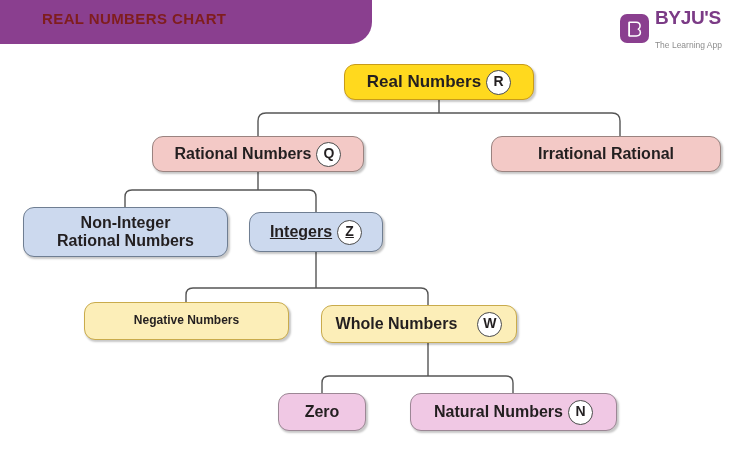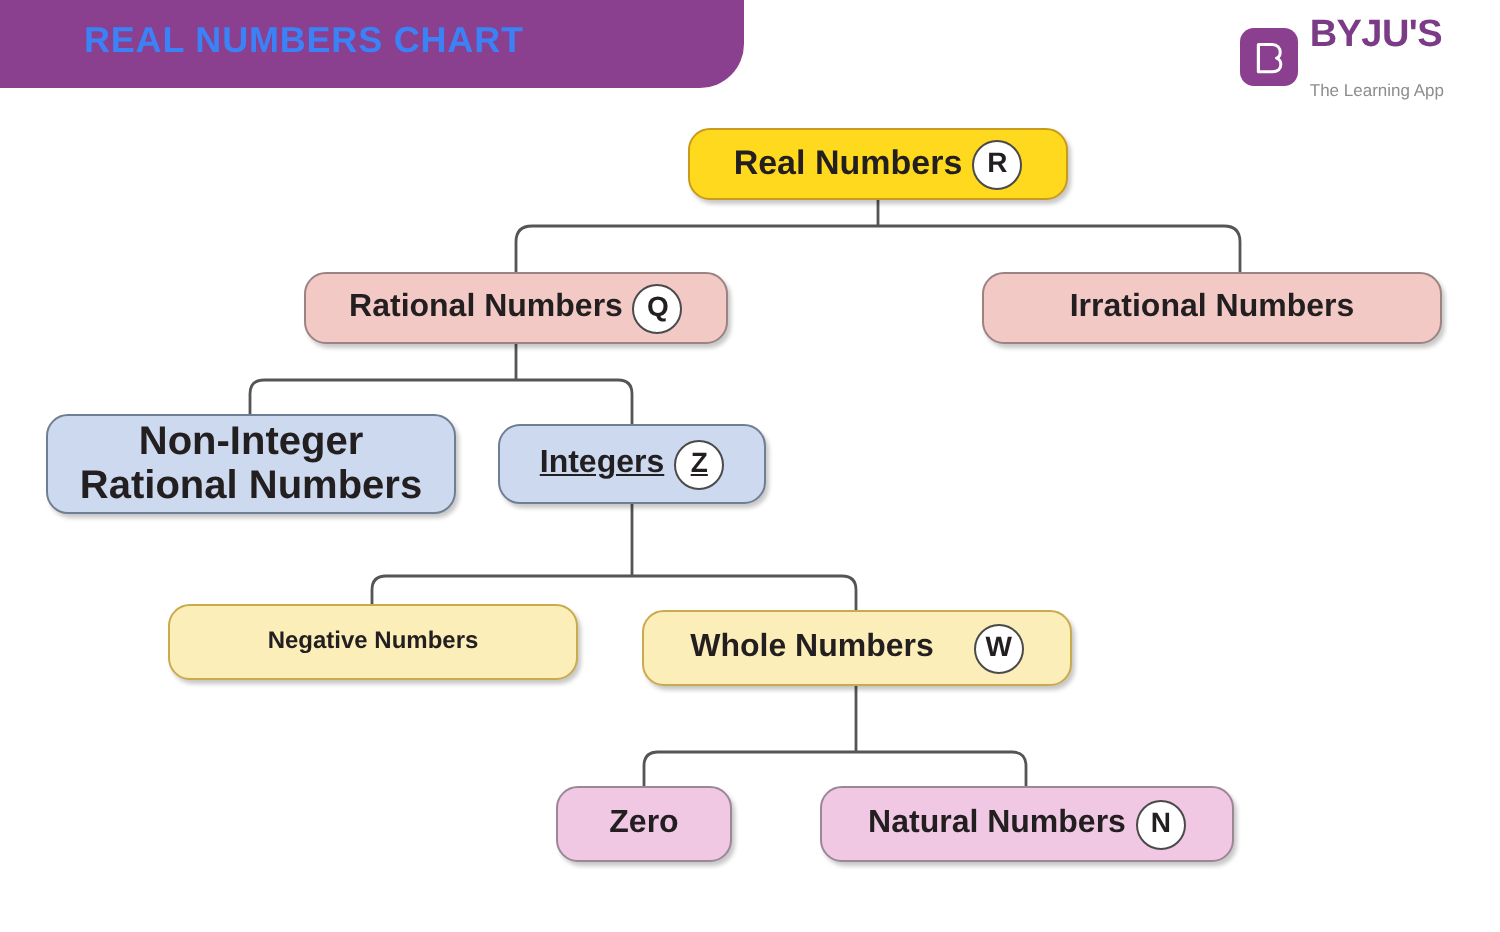--- a/index.html
+++ b/index.html
@@ -26,22 +26,22 @@
     width: 392px;
     height: 44px;
     background: #8a3f8f;
     border-bottom-right-radius: 22px;
     border-top-right-radius: 0;
   }
   .banner-title {
     position: absolute;
     left: 42px;
     top: 10px;
-    color: #3b82f6;
-    font-size: 18px;
+    color: #7f1d1d;
+    font-size: 15px;
     font-weight: bold;
     letter-spacing: 0.4px;
     font-family: "Liberation Sans", sans-serif;
     white-space: nowrap;
   }
 
   
   .logo {
     position: absolute;
     right: 28px;
@@ -145,24 +145,24 @@
   .t-yellow  { background: #ffd91e; border-color: #c89b1a; }
   .t-pink    { background: #f3c9c6; border-color: #9a8380; }
   .t-blue    { background: #ccd9ee; border-color: #6f7e92; }
   .t-cream   { background: #fceeb8; border-color: #c9ab4c; }
   .t-violet  { background: #f0c8e4; border-color: #9c8795; }
 
   
   #n-real        { left: 344px; top: 64px;  width: 190px; height: 36px; font-size: 17px; }
   #n-rational    { left: 152px; top: 136px; width: 212px; height: 36px; font-size: 16px; }
   #n-irrational  { left: 491px; top: 136px; width: 230px; height: 36px; font-size: 16px; }
-  #n-noninteger  { left: 23px;  top: 207px; width: 205px; height: 50px; font-size: 20px; }
+  #n-noninteger  { left: 23px;  top: 207px; width: 205px; height: 50px; font-size: 16px; }
   #n-integers    { left: 249px; top: 212px; width: 134px; height: 40px; font-size: 16px; text-decoration: underline; }
   #n-negative    { left: 84px;  top: 302px; width: 205px; height: 38px; font-size: 12px; }
-  #n-whole       { left: 321px; top: 305px; width: 215px; height: 38px; font-size: 16px; }
+  #n-whole       { left: 321px; top: 305px; width: 196px; height: 38px; font-size: 16px; }
   #n-zero        { left: 278px; top: 393px; width: 88px;  height: 38px; font-size: 16px; }
   #n-natural     { left: 410px; top: 393px; width: 207px; height: 38px; font-size: 16px; }
 
   #n-whole .inner { gap: 20px; }
 </style>
 </head>
 <body>
 
 <div id="page">
 
@@ -208,21 +208,21 @@
 
   <div id="n-rational" class="node t-pink">
     <span class="inner">
       <span class="label">Rational Numbers</span>
       <span class="badge">Q</span>
     </span>
   </div>
 
   <div id="n-irrational" class="node t-pink">
     <span class="inner">
-      <span class="label">Irrational Numbers</span>
+      <span class="label">Irrational Rational</span>
     </span>
   </div>
 
   <div id="n-noninteger" class="node t-blue">
     <span class="inner">
       <span class="label">Non-Integer
 Rational Numbers</span>
     </span>
   </div>
 

